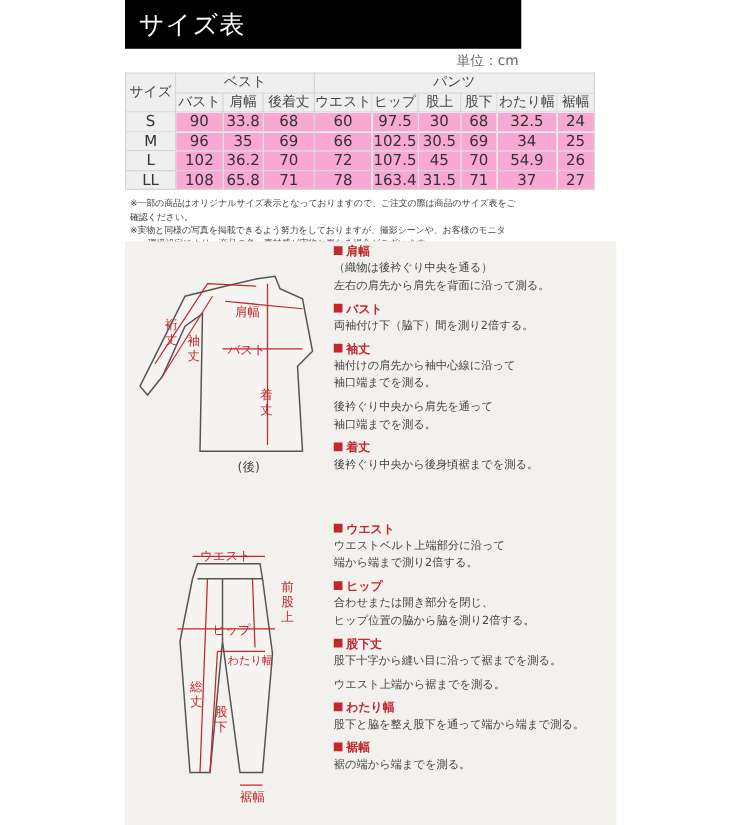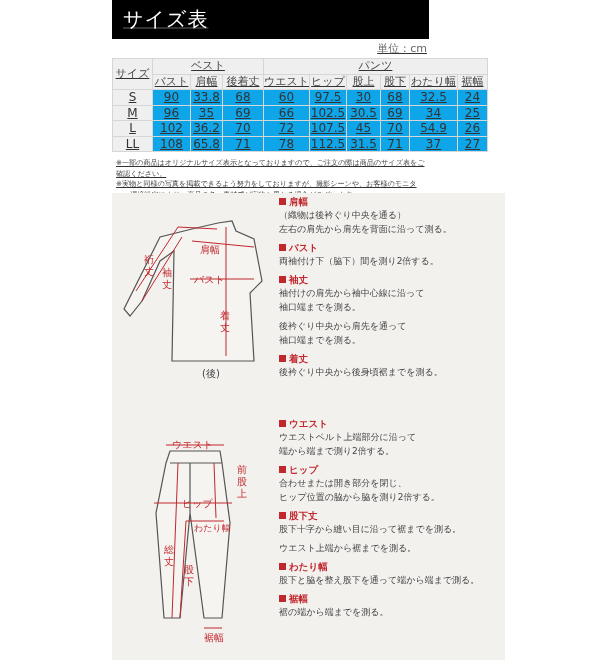--- a/index.html
+++ b/index.html
@@ -1,36 +1,36 @@
 <!DOCTYPE html>
 <html><head>
 <meta charset="utf-8">
 <style>
   * { box-sizing: border-box; margin: 0; padding: 0; }
   html, body { width: 600px; height: 660px; background: #ffffff; overflow: hidden; }
   body { font-family: "DejaVu Sans", "Liberation Sans", sans-serif; color: #333; position: relative; }
 
-  .page { position: absolute; left: 112px; top: 0; width: 317px; text-decoration: underline; }
+  .page { position: absolute; left: 100px; top: 0; width: 317px; }
 
   .title-bar {
     height: 39px; background: #000; color: #fff;
     font-size: 20px; line-height: 39px; padding-left: 11px; letter-spacing: 1px;
   }
   .unit { text-align: right; font-size: 11px; color: #666; height: 18px; line-height: 18px; margin-top: 1px; padding-right: 2px; }
 
   table.size-table {
     width: 100%; border-collapse: collapse; font-size: 11.5px; color: #333;
     table-layout: fixed;
   }
   table.size-table th, table.size-table td {
     border: 1px solid #d6d6d6; text-align: center; height: 15.5px; line-height: 14px; padding: 0;
     white-space: nowrap; overflow: hidden;
   }
   table.size-table th { background: #efefef; font-weight: normal; color: #444; font-size: 11px; }
-  table.size-table td { background: #0ea5e9; font-size: 12px; }
+  table.size-table td { background: #f9a8d4; font-size: 12px; }
   table.size-table td.size-cell { background: #efefef; }
 
   .notes { font-size: 7.2px; color: #444; line-height: 10.5px; padding: 6px 4px 4px 4px; letter-spacing: -0.1px; }
 
   .diagram-area { background: #f3f1ee; position: absolute; left: 0; top: 193px; width: 393px; height: 467px; }
 
   .illus { position: absolute; }
   .illus svg { display: block; }
 
   .desc { position: absolute; left: 167px; width: 226px; }
@@ -111,21 +111,21 @@
       <td>70</td>
       <td>54.9</td>
       <td>26</td>
     </tr>
     <tr>
       <td class="size-cell">LL</td>
       <td>108</td>
       <td>65.8</td>
       <td>71</td>
       <td>78</td>
-      <td>112.5</td>
+      <td>163.4</td>
       <td>31.5</td>
       <td>71</td>
       <td>37</td>
       <td>27</td>
     </tr>
   </tbody>
     </table>
 
   <div class="notes">
     <div>※一部の商品はオリジナルサイズ表示となっておりますので、ご注文の際は商品のサイズ表をご確認ください。</div>

